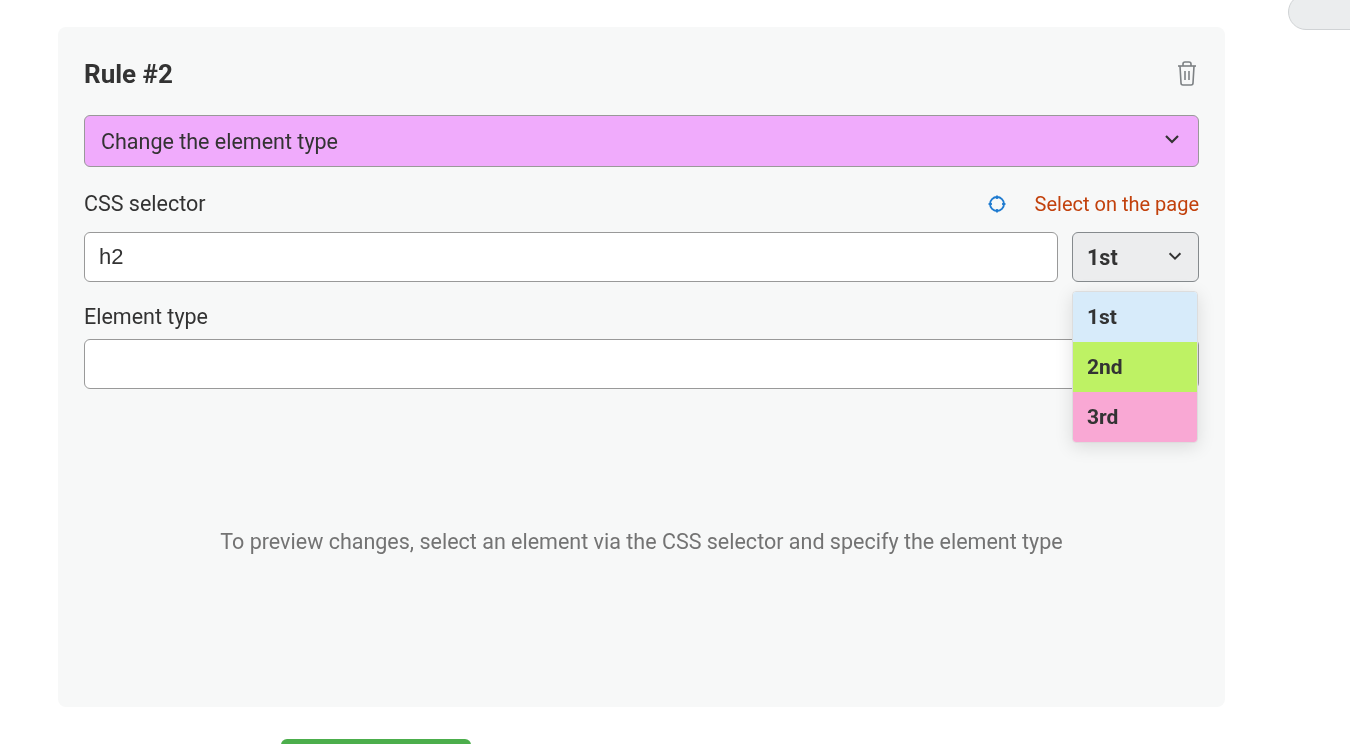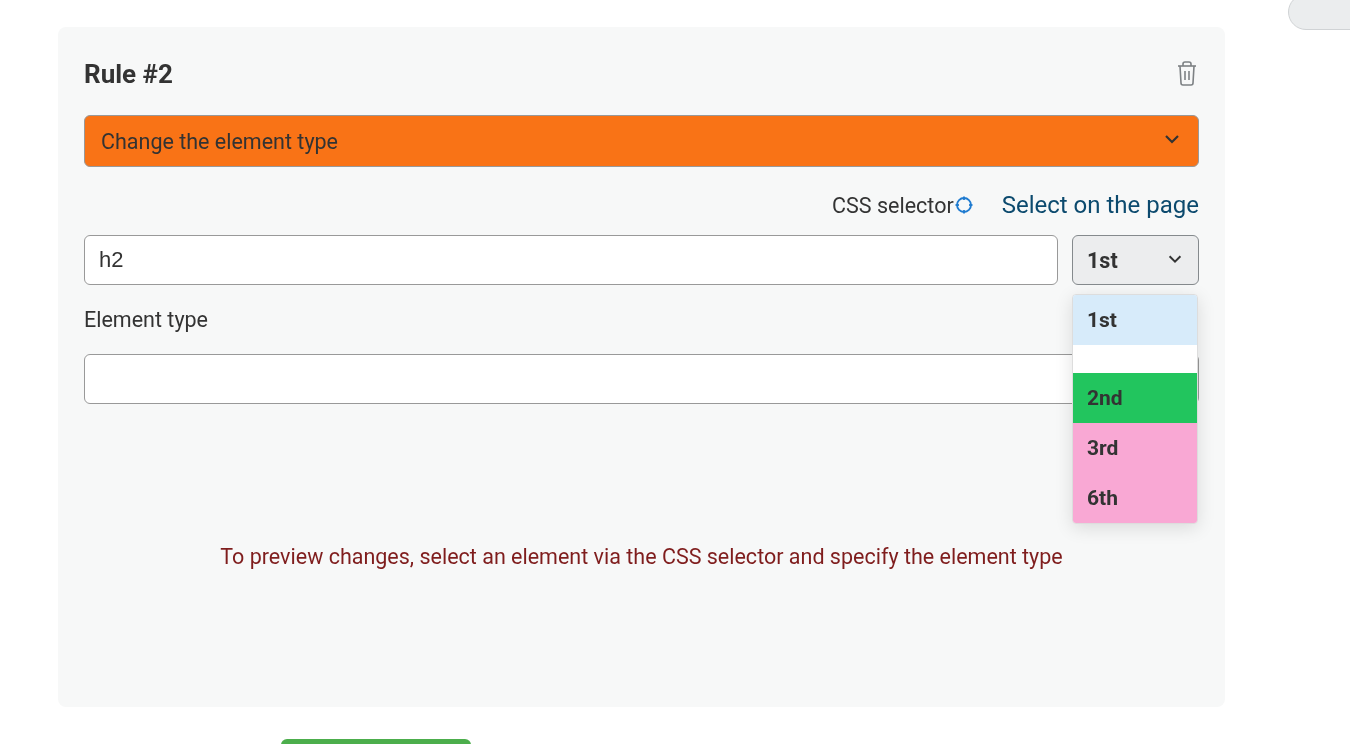--- a/index.html
+++ b/index.html
@@ -51,45 +51,45 @@
     justify-content: center;
   }
   .select-row {
     position: relative;
     margin-bottom: 24px;
   }
   .select-main {
     display: flex;
     align-items: center;
     justify-content: space-between;
-    background: #f97316;
+    background: #f0abfc;
     border: 1px solid #999;
     border-radius: 6px;
     height: 52px;
     padding: 12px 16px;
     font-size: 21.5px;
     color: #333;
     cursor: pointer;
   }
   .label-row {
     display: flex;
-    justify-content: flex-end;
+    justify-content: space-between;
     align-items: center;
     margin-bottom: 16px;
   }
   .label-text {
     font-size: 21.5px;
     color: #333;
   }
   .select-link {
     display: flex;
     align-items: center;
     gap: 28px;
-    color: #0c4a6e;
-    font-size: 24px;
+    color: #c2410c;
+    font-size: 20px;
     cursor: pointer;
   }
   .select-link-icon {
     display: inline-flex;
   }
   .selector-row {
     display: flex;
     gap: 14px;
     margin-bottom: 22px;
     position: relative;
@@ -114,35 +114,35 @@
     align-items: center;
     justify-content: space-between;
     padding: 0 14px;
     font-size: 21.5px;
     color: #333;
     cursor: pointer;
   }
   .element-type-label {
     font-size: 21.5px;
     color: #333;
-    margin-bottom: 22px;
+    margin-bottom: 10px;
   }
   .element-type-input {
     width: 100%;
     height: 50px;
     border: 1px solid #999;
     border-radius: 6px;
     background: #fff;
     padding: 0 14px;
     font-size: 22px;
     color: #333;
   }
   .preview-text {
     text-align: center;
-    color: #7f1d1d;
+    color: #737373;
     font-size: 21.5px;
     margin-top: 140px;
   }
 
   .dropdown {
     position: absolute;
     top: 59px;
     left: 0;
     width: 126px;
     background: #fff;
@@ -156,22 +156,21 @@
     padding: 13px 14px;
     font-size: 21px;
     color: #333;
     cursor: pointer;
     background: #f9a8d4;
   }
   .dropdown-item.selected {
     background: #d7ebfa;
   }
   .dropdown-item.hover {
-    background: #22c55e;
-    margin-top: 28px;
+    background: #bef264;
   }
   .ordinal-wrapper {
     position: relative;
     font-weight: bold;
   }
 
   .top-right-pill {
     position: absolute;
     top: -6px;
     right: -58px;
@@ -249,21 +248,20 @@
           <span>
             <svg width="18" height="18" viewBox="0 0 20 20" fill="none" stroke="#333" stroke-width="2.2">
               <path d="M4 7l6 6 6-6"></path>
             </svg>
           </span>
         </div>
         <div class="dropdown" id="ordinal-dropdown">
             <div class="dropdown-item selected">1st</div>
             <div class="dropdown-item hover">2nd</div>
             <div class="dropdown-item">3rd</div>
-            <div class="dropdown-item">6th</div>
           </div>
       </div>
     </div>
 
     <div class="element-type-label">Element type</div>
     <input class="element-type-input" type="text" value="" style="">
 
     <div class="preview-text">To preview changes, select an element via the CSS selector and specify the element type</div>
   </div>
 

